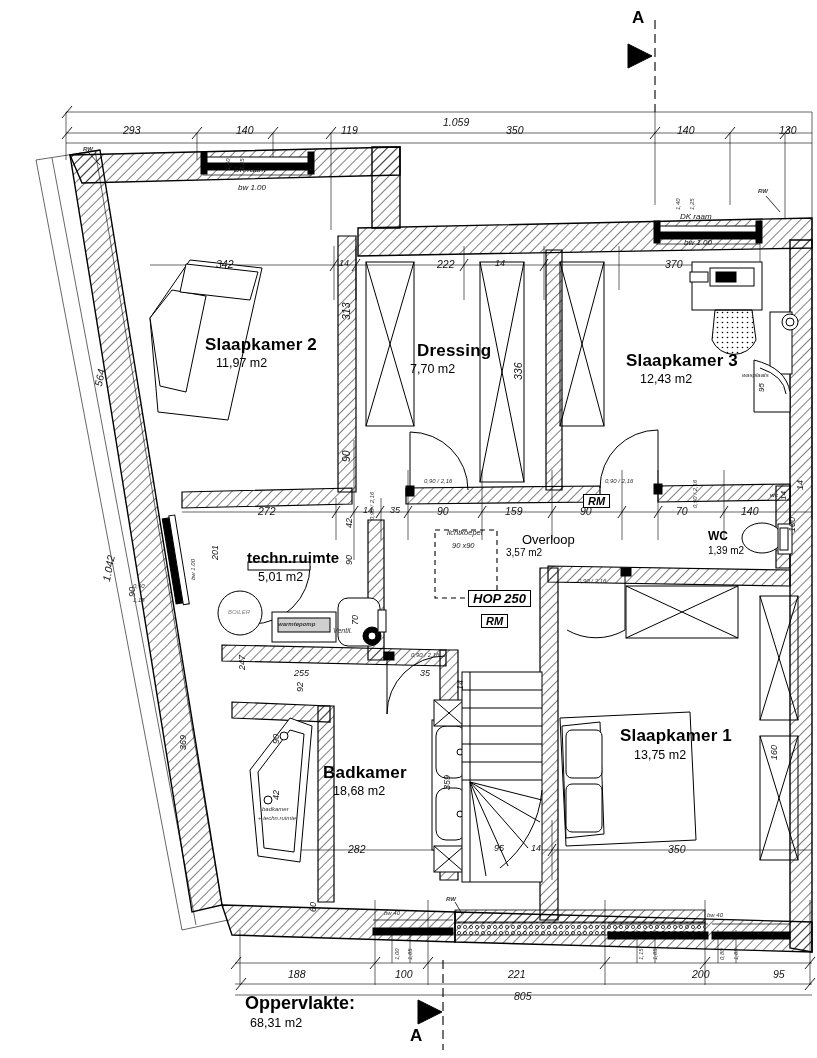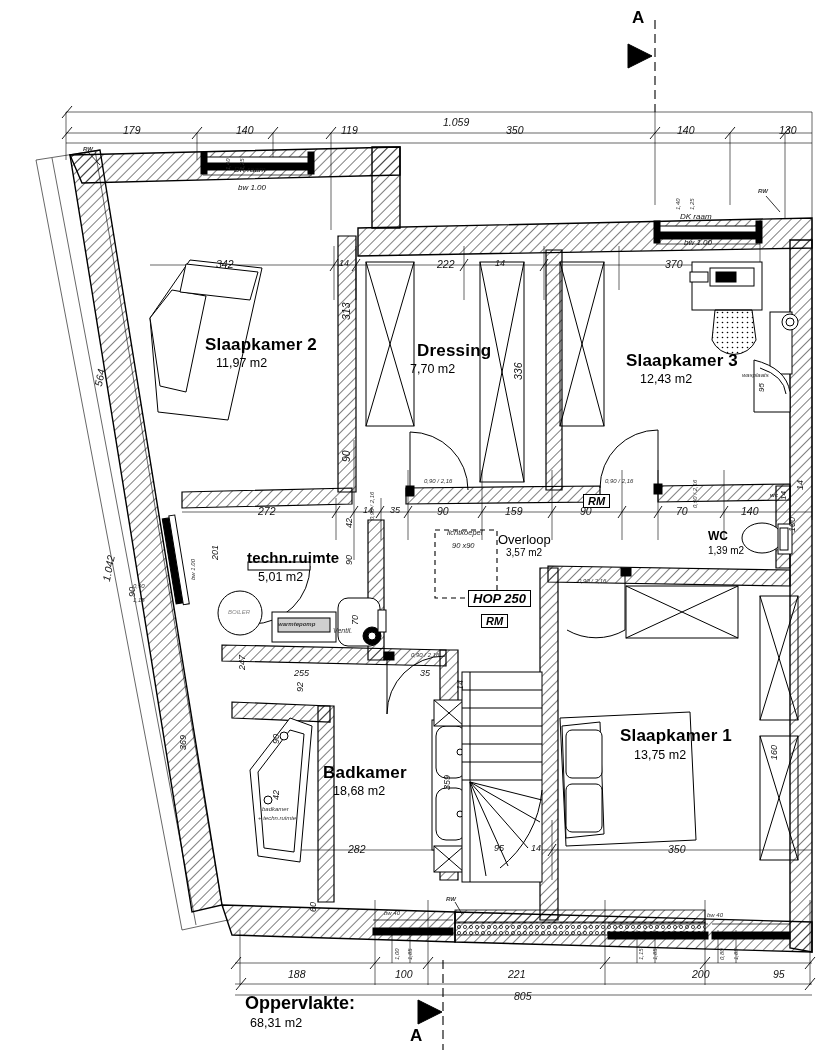--- a/index.html
+++ b/index.html
@@ -372,21 +372,21 @@
 
 <div class="lbl room-name" style="left:417px;top:341px">Dressing</div>
 <div class="lbl room-area" style="left:410px;top:362px">7,70 m2</div>
 
 <div class="lbl room-name" style="left:626px;top:351px">Slaapkamer 3</div>
 <div class="lbl room-area" style="left:640px;top:372px">12,43 m2</div>
 
 <div class="lbl room-name" style="left:247px;top:549px;font-size:15px">techn.ruimte</div>
 <div class="lbl room-area" style="left:258px;top:570px">5,01 m2</div>
 
-<div class="lbl" style="left:498px;top:532px;font-size:13px">Overloop</div>
+<div class="lbl" style="left:522px;top:532px;font-size:13px">Overloop</div>
 <div class="lbl" style="left:506px;top:547px;font-size:10px">3,57 m2</div>
 
 <div class="lbl" style="left:708px;top:529px;font-size:12px;font-weight:bold">WC</div>
 <div class="lbl" style="left:708px;top:545px;font-size:10px">1,39 m2</div>
 
 <div class="lbl room-name" style="left:323px;top:763px">Badkamer</div>
 <div class="lbl room-area" style="left:333px;top:784px">18,68 m2</div>
 
 <div class="lbl room-name" style="left:620px;top:726px">Slaapkamer 1</div>
 <div class="lbl room-area" style="left:634px;top:748px">13,75 m2</div>
@@ -433,21 +433,21 @@
 <div class="lbl micro-v" style="left:369px;top:520px">0,90 / 2,16</div>
 <div class="lbl micro" style="left:578px;top:578px">0,90 / 2,16</div>
 <div class="lbl micro-v" style="left:692px;top:508px">0,90 / 2,16</div>
 <div class="lbl micro" style="left:411px;top:652px">0,90 / 2,16</div>
 
 <div class="lbl micro" style="left:83px;top:146px;font-weight:bold">RW</div>
 <div class="lbl micro" style="left:758px;top:188px;font-weight:bold">RW</div>
 <div class="lbl micro" style="left:446px;top:896px;font-weight:bold">RW</div>
 
 <div class="lbl dim" style="left:443px;top:116px">1.059</div>
-<div class="lbl dim" style="left:123px;top:124px">179</div>
+<div class="lbl dim" style="left:123px;top:124px">293</div>
 <div class="lbl dim" style="left:236px;top:124px">140</div>
 <div class="lbl dim" style="left:341px;top:124px">119</div>
 <div class="lbl dim" style="left:506px;top:124px">350</div>
 <div class="lbl dim" style="left:677px;top:124px">140</div>
 <div class="lbl dim" style="left:779px;top:124px">130</div>
 
 <div class="lbl dim" style="left:216px;top:258px">342</div>
 <div class="lbl dim" style="left:339px;top:258px;font-size:9px">14</div>
 <div class="lbl dim" style="left:437px;top:258px">222</div>
 <div class="lbl dim" style="left:495px;top:258px;font-size:9px">14</div>

